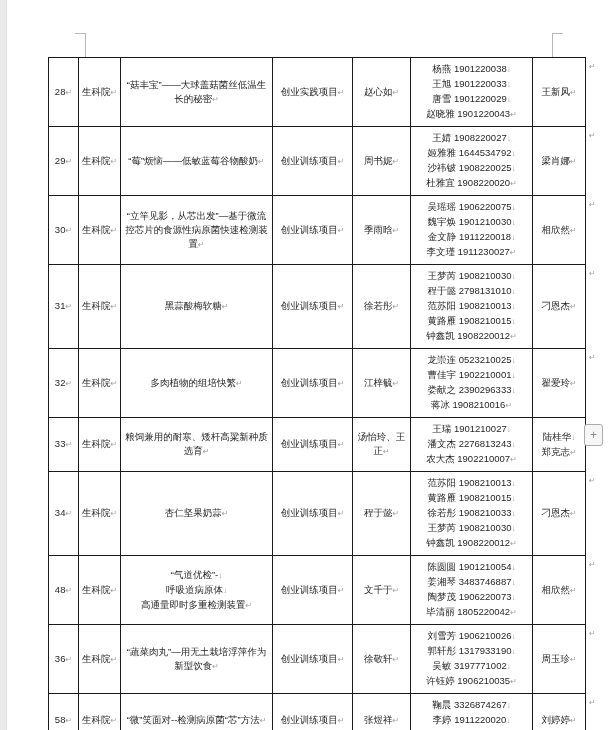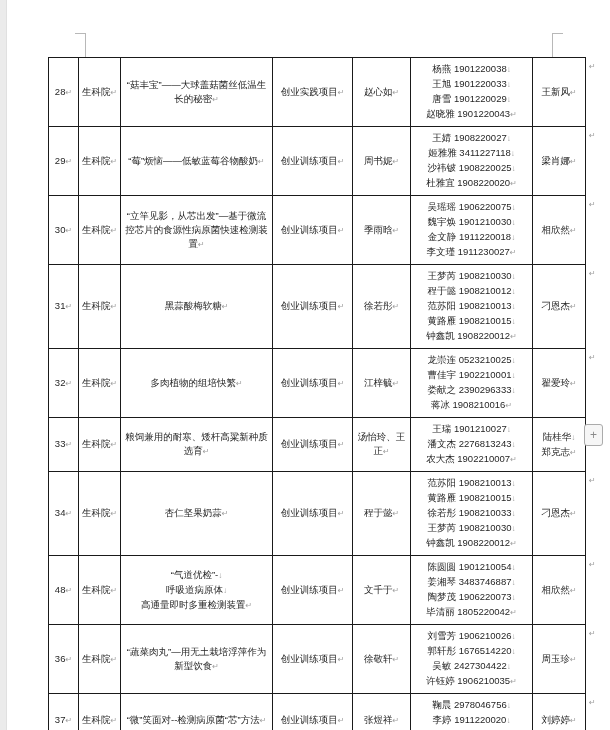--- a/index.html
+++ b/index.html
@@ -103,21 +103,21 @@
           <div><span class="t">“莓”烦恼——低敏蓝莓谷物酸奶</span><span class="mark">↵</span></div>
         </td>
     <td>
           <div><span class="t">创业训练项目</span><span class="mark">↵</span></div>
         </td>
     <td>
           <div><span class="t">周书妮</span><span class="mark">↵</span></div>
         </td>
     <td>
           <div><span class="t">王婧 1908220027</span><span class="mark">↓</span></div>
-          <div><span class="t">姬雅雅 3411227118</span><span class="mark">↓</span></div>
+          <div><span class="t">姬雅雅 1644534792</span><span class="mark">↓</span></div>
           <div><span class="t">沙祎铍 1908220025</span><span class="mark">↓</span></div>
           <div><span class="t">杜雅宜 1908220020</span><span class="mark">↵</span></div>
         </td>
     <td>
           <div><span class="t">梁肖娜</span><span class="mark">↵</span></div>
         </td>
     <td class="rowend"><span class="mark">↵</span></td>
   </tr>
 
   <tr>
@@ -159,21 +159,21 @@
           <div><span class="t">黑蒜酸梅软糖</span><span class="mark">↵</span></div>
         </td>
     <td>
           <div><span class="t">创业训练项目</span><span class="mark">↵</span></div>
         </td>
     <td>
           <div><span class="t">徐若彤</span><span class="mark">↵</span></div>
         </td>
     <td>
           <div><span class="t">王梦芮 1908210030</span><span class="mark">↓</span></div>
-          <div><span class="t">程于懿 1908210012</span><span class="mark">↓</span></div>
+          <div><span class="t">程于懿 2798131010</span><span class="mark">↓</span></div>
           <div><span class="t">范苏阳 1908210013</span><span class="mark">↓</span></div>
           <div><span class="t">黄路雁 1908210015</span><span class="mark">↓</span></div>
           <div><span class="t">钟鑫凯 1908220012</span><span class="mark">↵</span></div>
         </td>
     <td>
           <div><span class="t">刁恩杰</span><span class="mark">↵</span></div>
         </td>
     <td class="rowend"><span class="mark">↵</span></td>
   </tr>
 
@@ -303,48 +303,48 @@
           <div><span class="t">“蔬菜肉丸”—用无土栽培浮萍作为新型饮食</span><span class="mark">↵</span></div>
         </td>
     <td>
           <div><span class="t">创业训练项目</span><span class="mark">↵</span></div>
         </td>
     <td>
           <div><span class="t">徐敬轩</span><span class="mark">↵</span></div>
         </td>
     <td>
           <div><span class="t">刘雪芳 1906210026</span><span class="mark">↓</span></div>
-          <div><span class="t">郭轩彤 1676514220</span><span class="mark">↓</span></div>
-          <div><span class="t">吴敏 2427304422</span><span class="mark">↓</span></div>
+          <div><span class="t">郭轩彤 1317933190</span><span class="mark">↓</span></div>
+          <div><span class="t">吴敏 3197771002</span><span class="mark">↓</span></div>
           <div><span class="t">许钰婷 1906210035</span><span class="mark">↵</span></div>
         </td>
     <td>
           <div><span class="t">周玉珍</span><span class="mark">↵</span></div>
         </td>
     <td class="rowend"><span class="mark">↵</span></td>
   </tr>
 
   <tr>
     <td>
-          <div><span class="t">37</span><span class="mark">↵</span></div>
+          <div><span class="t">58</span><span class="mark">↵</span></div>
         </td>
     <td>
           <div><span class="t">生科院</span><span class="mark">↵</span></div>
         </td>
     <td>
           <div><span class="t">“微”笑面对--检测病原菌“芯”方法</span><span class="mark">↵</span></div>
         </td>
     <td>
           <div><span class="t">创业训练项目</span><span class="mark">↵</span></div>
         </td>
     <td>
           <div><span class="t">张煜祥</span><span class="mark">↵</span></div>
         </td>
     <td>
-          <div><span class="t">鞠晨 2978046756</span><span class="mark">↓</span></div>
+          <div><span class="t">鞠晨 3326874267</span><span class="mark">↓</span></div>
           <div><span class="t">李婷 1911220020</span><span class="mark">↓</span></div>
           <div><span class="t">陈佳琦 1910230001</span></div>
         </td>
     <td>
           <div><span class="t">刘婷婷</span><span class="mark">↵</span></div>
         </td>
     <td class="rowend"><span class="mark">↵</span></td>
   </tr>
 </tbody>
 </table>

